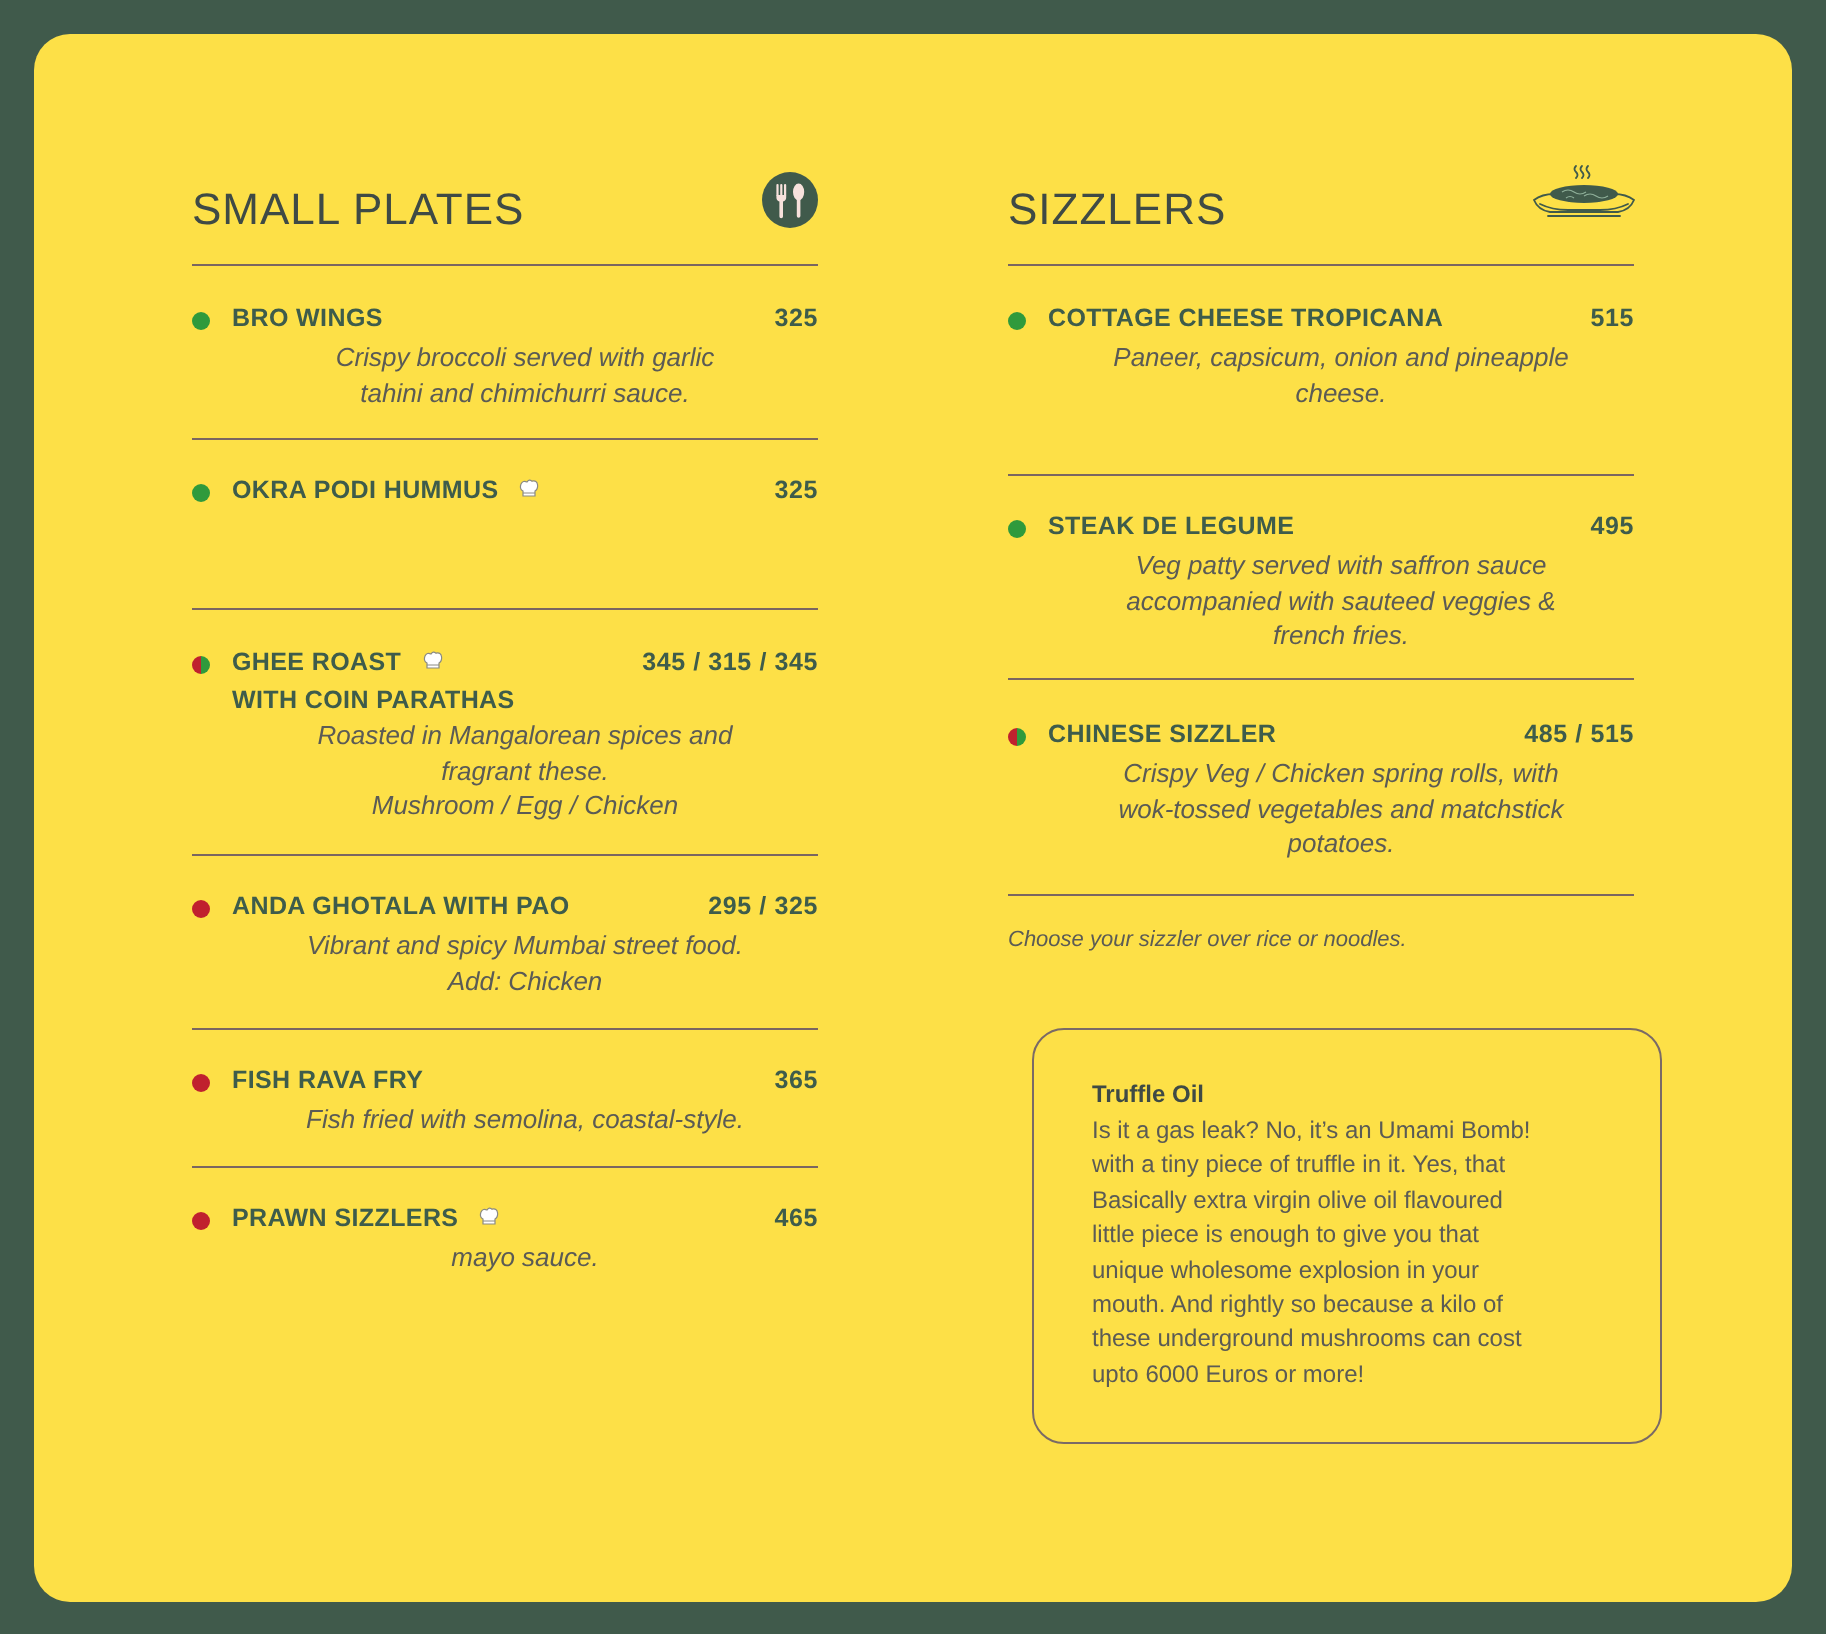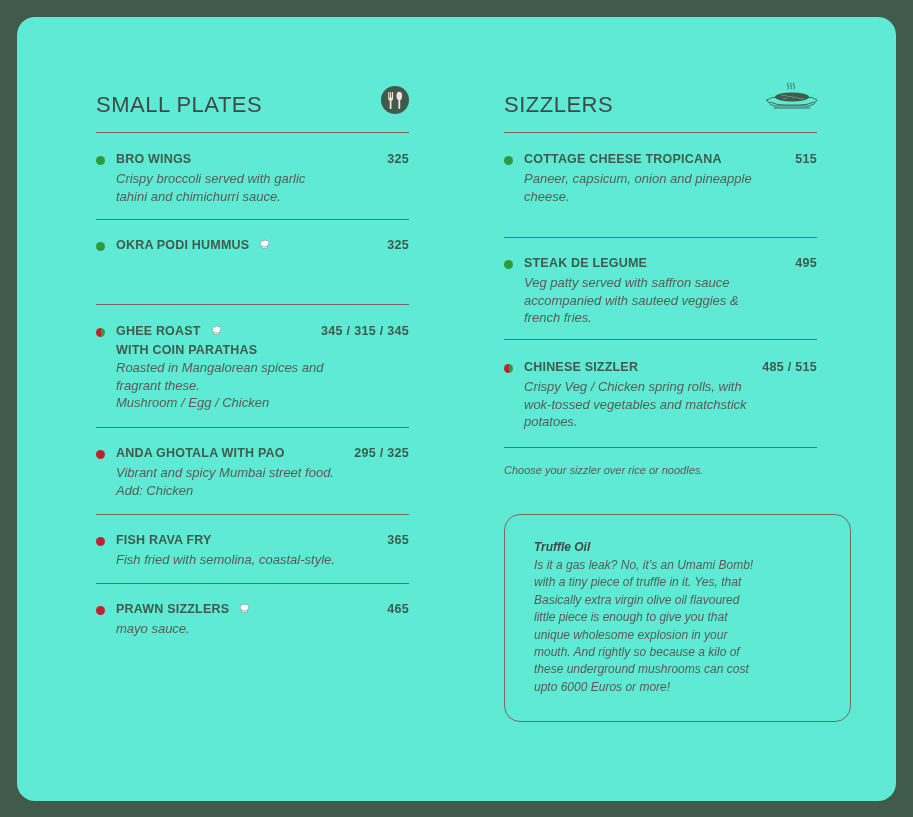--- a/index.html
+++ b/index.html
@@ -7,21 +7,21 @@
     body {
       background: #405a4b;
       font-family: "Liberation Sans", sans-serif;
       position: relative;
       overflow: hidden;
     }
     .card {
       position: absolute;
       left: 17px; top: 17px;
       width: 879px; height: 784px;
-      background: #5eead4;
+      background: #fde047;
       border-radius: 18px;
     }
     .column {
       position: absolute;
       top: 0;
       width: 313px;
     }
     .col-left { left: 79px; }
     .col-right { left: 487px; }
     .section-header {
@@ -105,36 +105,35 @@
       white-space: nowrap;
     }
     .item-desc {
       padding-left: 20px;
       font-size: 13px;
       font-style: italic;
       color: #5b5b55;
       line-height: 17.5px;
       margin-top: 1px;
     }
-    .item-desc div { white-space: nowrap; }
+    .item-desc div { white-space: nowrap; text-align: center; }
     .note {
       position: absolute;
       left: 0;
       font-size: 11px;
       font-style: italic;
       color: #5b5b55;
       white-space: nowrap;
     }
     .info-box {
       position: absolute;
-      left: 0;
-      width: 347px;
+      left: 12px;
+      width: 315px;
       border: 1px solid #7a6a66;
       border-radius: 16px;
-      font-style: italic;
     }
     .info-title {
       position: absolute;
       left: 29px; top: 25px;
       font-size: 12px;
       font-weight: 700;
       color: #3f4a45;
     }
     .info-body {
       position: absolute;

